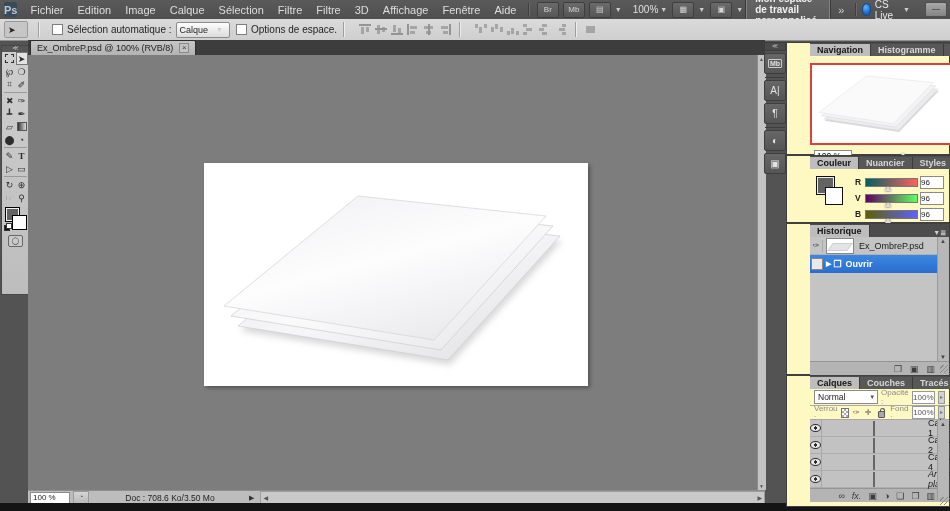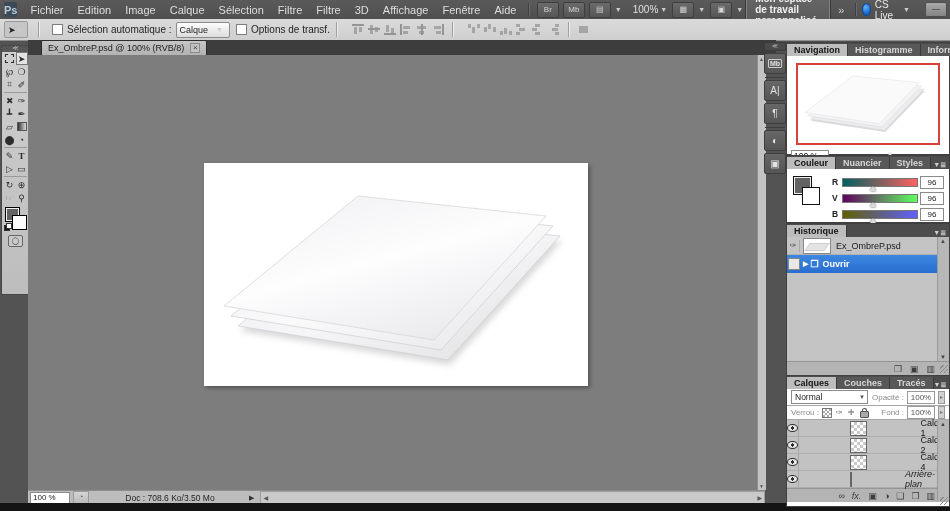--- a/index.html
+++ b/index.html
@@ -43,21 +43,21 @@
   .swatches{position:relative;height:26px;margin-top:2px;}
   .fgsw{position:absolute;left:3px;top:1px;width:13px;height:13px;background:#636363;border:1px solid #000;box-shadow:inset 0 0 0 1px #f2f2f2;}
   .bgsw{position:absolute;left:10px;top:9px;width:13px;height:13px;background:#fdfdfd;border:1px solid #000;}
   .minisw{position:absolute;left:2px;top:17px;width:7px;height:7px;}
   .minisw i{position:absolute;width:4px;height:4px;border:1px solid #333;}
   .minisw .b{left:0;top:2px;background:#111;}
   .minisw .w{left:2px;top:0;background:#fff;}
   .qmask{width:13px;height:10px;margin:3px auto 0;border:1px solid #666;border-radius:2px;background:#c9c9c9;display:flex;align-items:center;justify-content:center;font-size:7px;color:#333;}
 
   
-  .tabstrip{left:28px;top:40px;width:737px;height:15px;background:#3d3d3d;border-bottom:1px solid #2e2e2e;display:flex;align-items:flex-end;padding-left:11px;}
+  .tabstrip{left:28px;top:40px;width:737px;height:15px;background:#3d3d3d;border-bottom:1px solid #2e2e2e;display:flex;align-items:flex-end;}
   .doctab{height:14px;margin-left:2px;background:linear-gradient(#c6c6c6,#b3b3b3);border:1px solid #2c2c2c;border-bottom:none;display:flex;align-items:center;font-size:9px;color:#1c1c1c;padding:0 6px;gap:6px;border-radius:2px 2px 0 0;}
   .tabclose{font-size:8px;color:#444;border:1px solid #8a8a8a;width:8px;height:8px;line-height:7px;text-align:center;background:#c2c2c2;}
   .canvas{left:28px;top:55px;width:729px;height:435px;background:#7d7d7d;}
   .vscroll{left:757px;top:55px;width:8px;height:435px;background:#c3c3c3;border-left:1px solid #8c8c8c;font-size:5px;color:#555;text-align:center;}
   .vscroll .up{position:absolute;top:1px;left:1px;}
   .vscroll .dn{position:absolute;bottom:1px;left:1px;}
   .artboard{position:absolute;left:176px;top:108px;width:384px;height:223px;background:#ffffff;box-shadow:2px 2px 4px rgba(0,0,0,.35);}
 
   
   .statusbar{left:28px;top:490px;width:737px;height:13px;background:#bdbdbd;border-top:1px solid #8e8e8e;display:flex;align-items:center;font-size:9px;color:#222;}
@@ -72,21 +72,21 @@
 
   
   .dockstrip{left:764px;top:42px;width:22px;height:140px;}
   .dockgrip{height:7px;background:#4a4a4a;color:#c9c9c9;font-size:6px;text-align:center;line-height:6px;border:1px solid #3c3c3c;}
   .dockbtn{width:20px;height:19px;margin-top:2px;background:linear-gradient(#676767,#555555);border:1px solid #3e3e3e;border-radius:2px;color:#e3e3e3;display:flex;align-items:center;justify-content:center;font-size:10px;}
   .dockbtn .mbtxt{font-size:7px;font-weight:bold;border:1px solid #ccc;padding:0 1px;border-radius:1px;}
   .docksep{height:1px;background:#3d3d3d;margin:3px 1px 1px;}
 
   
   .panels{left:786px;top:42px;width:164px;height:462px;}
-  .pgroup{position:relative;width:164px;border:1px solid #404040;box-sizing:border-box;background:#ffffff;}
+  .pgroup{position:relative;width:164px;border:1px solid #404040;box-sizing:border-box;background:#fef9c3;padding-left:23px;}
   .ptabs{height:13px;background:#4c4c4c;display:flex;align-items:flex-end;font-size:9px;font-weight:bold;color:#d8d8d8;}
   .ptab{height:12px;line-height:12px;padding:0 7px;background:#585858;border-right:1px solid #3a3a3a;}
   .ptab.active{background:#bdbdbd;color:#141414;}
   .pmenu{margin-left:auto;color:#cfcfcf;font-size:7px;padding-right:3px;letter-spacing:0;}
 
   
   .navprev{position:relative;margin:7px auto 0;width:140px;height:78px;background:#fff;border:2px solid #d8403c;}
   .navfoot{display:flex;align-items:center;margin-top:5px;padding:0 4px;}
   .navzoom{width:34px;height:11px;background:#fff;border:1px solid #8c8c8c;font-size:8.5px;line-height:11px;padding-left:2px;color:#111;}
   .navslider{flex:1;display:flex;align-items:center;margin-left:8px;gap:4px;}
@@ -97,21 +97,21 @@
 
   
   .colbody{position:relative;padding:6px 5px 4px;}
   .cswatch{position:absolute;left:6px;top:7px;width:30px;height:30px;}
   .cfg{position:absolute;left:0;top:0;width:17px;height:17px;background:#636363;border:1px solid #111;box-shadow:inset 0 0 0 1px #eee;}
   .cbg{position:absolute;left:9px;top:11px;width:16px;height:16px;background:#fff;border:1px solid #111;}
   .chrow{display:flex;align-items:center;height:14px;margin-left:40px;margin-bottom:2px;}
   .chlabel{width:10px;font-size:8.5px;font-weight:bold;color:#222;}
   .chtrack{flex:1;height:7px;border:1px solid #777;position:relative;}
   .chthumb{position:absolute;left:37%;bottom:-5px;width:0;height:0;border-left:3px solid transparent;border-right:3px solid transparent;border-bottom:5px solid #dcdcdc;filter:drop-shadow(0 0 1px #444);}
-  .chval{width:22px;height:11px;background:#fff;border:1px solid #8a8a8a;font-size:8px;text-align:center;line-height:11px;margin-left:2px;color:#222;}
+  .chval{width:22px;height:11px;background:#fff;border:1px solid #8a8a8a;font-size:8px;line-height:11px;margin-left:2px;color:#222;}
   .spectrum{height:10px;margin:4px 2px 0;border:1px solid #666;background:linear-gradient(90deg,#ff0000,#ffff00 17%,#00ff00 33%,#00ffff 50%,#0000ff 67%,#ff00ff 84%,#ff0000 94%,#ffffff 94.5%,#ffffff 97%,#000000 97.5%);}
 
   
   .histlist{position:relative;height:124px;background:#c4c4c4;}
   .histrow{height:17px;display:flex;align-items:center;font-size:9px;color:#1a1a1a;border-bottom:1px solid #b0b0b0;}
   .hsrcbox{width:12px;height:12px;border-right:1px solid #a8a8a8;display:flex;align-items:center;justify-content:center;font-size:8px;color:#333;}
   .hthumb{width:26px;height:14px;background:#fff;border:1px solid #888;margin:0 5px 0 3px;position:relative;overflow:hidden;}
   .hthumb i{position:absolute;left:3px;top:4px;width:18px;height:6px;background:#e4e4e6;transform:skewX(-35deg);border:1px solid #cfcfcf;}
   .histrow.sel{background:linear-gradient(#3c87e0,#2a6fd0);color:#fff;font-weight:bold;border-bottom:1px solid #2a6fd0;}
   .histrow.sel .hsrcbox{background:#e9e9e9;border:1px solid #888;width:10px;height:10px;margin:0 1px;}
@@ -194,21 +194,21 @@
   <div class="abs optionsbar">
     <div class="toolbadge">➤<span class="ddarrow">▾</span></div>
     <div class="obsep"></div>
     <span class="cb"></span>
     <span>Sélection automatique :</span>
     <div class="seldd">
       <span>Calque</span>
       <span class="ddarrow">▼</span>
     </div>
     <span class="cb"></span>
-    <span>Options de transf.</span>
+    <span>Options de espace.</span>
     <div class="obsep"></div>
     <div class="obgroup">
       <span class="aico" style="background-image:linear-gradient(#555,#555),linear-gradient(#777,#777),linear-gradient(#777,#777);background-size:12px 2px,3px 7px,3px 5px;background-position:0 0,2px 3px,7px 3px;"></span>
       <span class="aico" style="background-image:linear-gradient(#555,#555),linear-gradient(#777,#777),linear-gradient(#777,#777);background-size:12px 2px,3px 9px,3px 5px;background-position:0 4px,2px 1px,7px 3px;"></span>
       <span class="aico" style="background-image:linear-gradient(#555,#555),linear-gradient(#777,#777),linear-gradient(#777,#777);background-size:12px 2px,3px 7px,3px 5px;background-position:0 9px,2px 1px,7px 4px;"></span>
       <span class="aico" style="background-image:linear-gradient(#555,#555),linear-gradient(#777,#777),linear-gradient(#777,#777);background-size:2px 11px,7px 3px,5px 3px;background-position:0 0,3px 2px,3px 7px;"></span>
       <span class="aico" style="background-image:linear-gradient(#555,#555),linear-gradient(#777,#777),linear-gradient(#777,#777);background-size:2px 11px,9px 3px,5px 3px;background-position:5px 0,1px 2px,3px 7px;"></span>
       <span class="aico" style="background-image:linear-gradient(#555,#555),linear-gradient(#777,#777),linear-gradient(#777,#777);background-size:2px 11px,7px 3px,5px 3px;background-position:10px 0,2px 2px,4px 7px;"></span>
     </div>
     <div class="obsep"></div>

